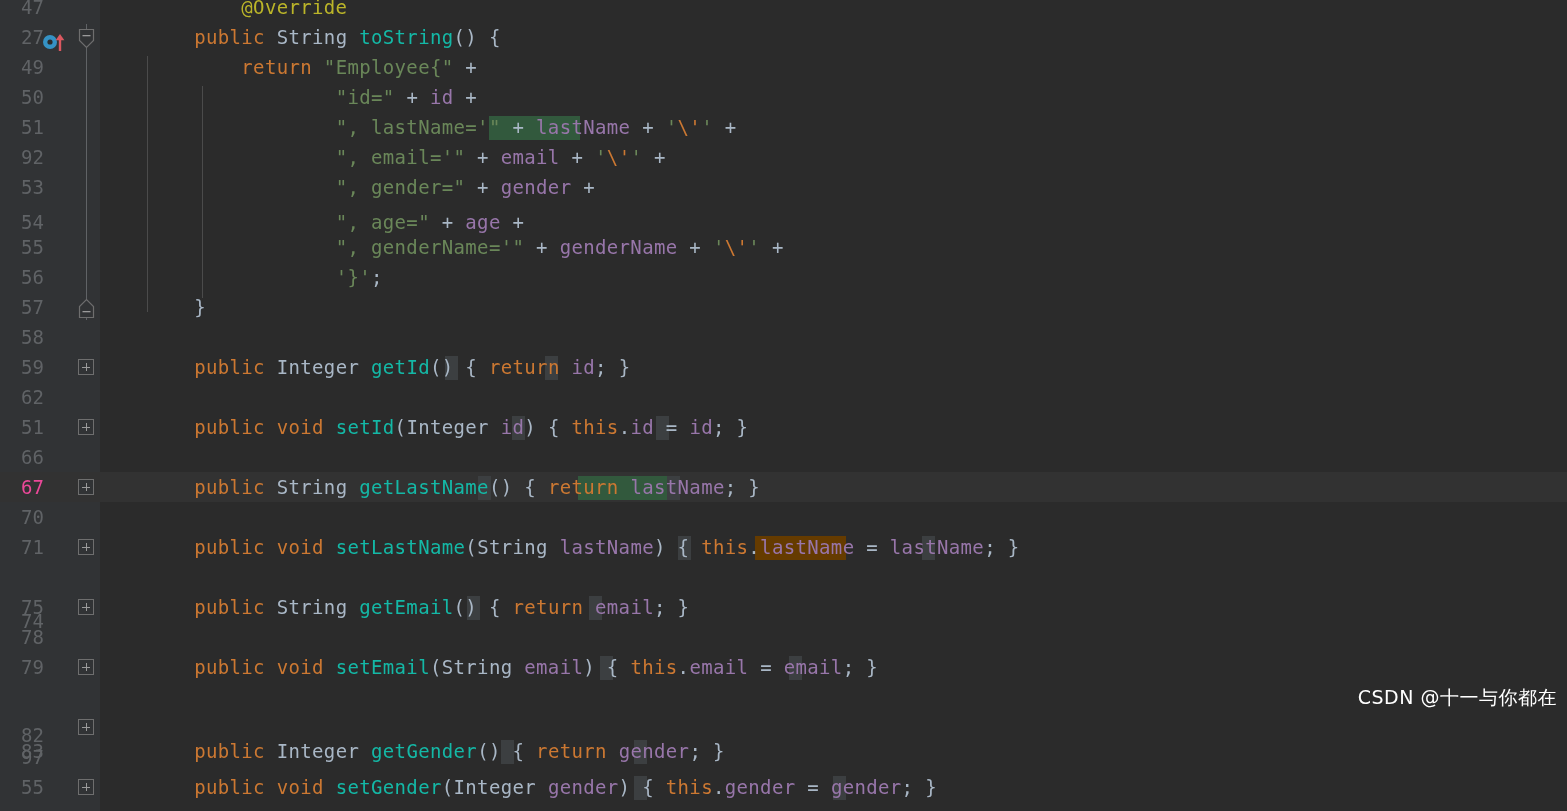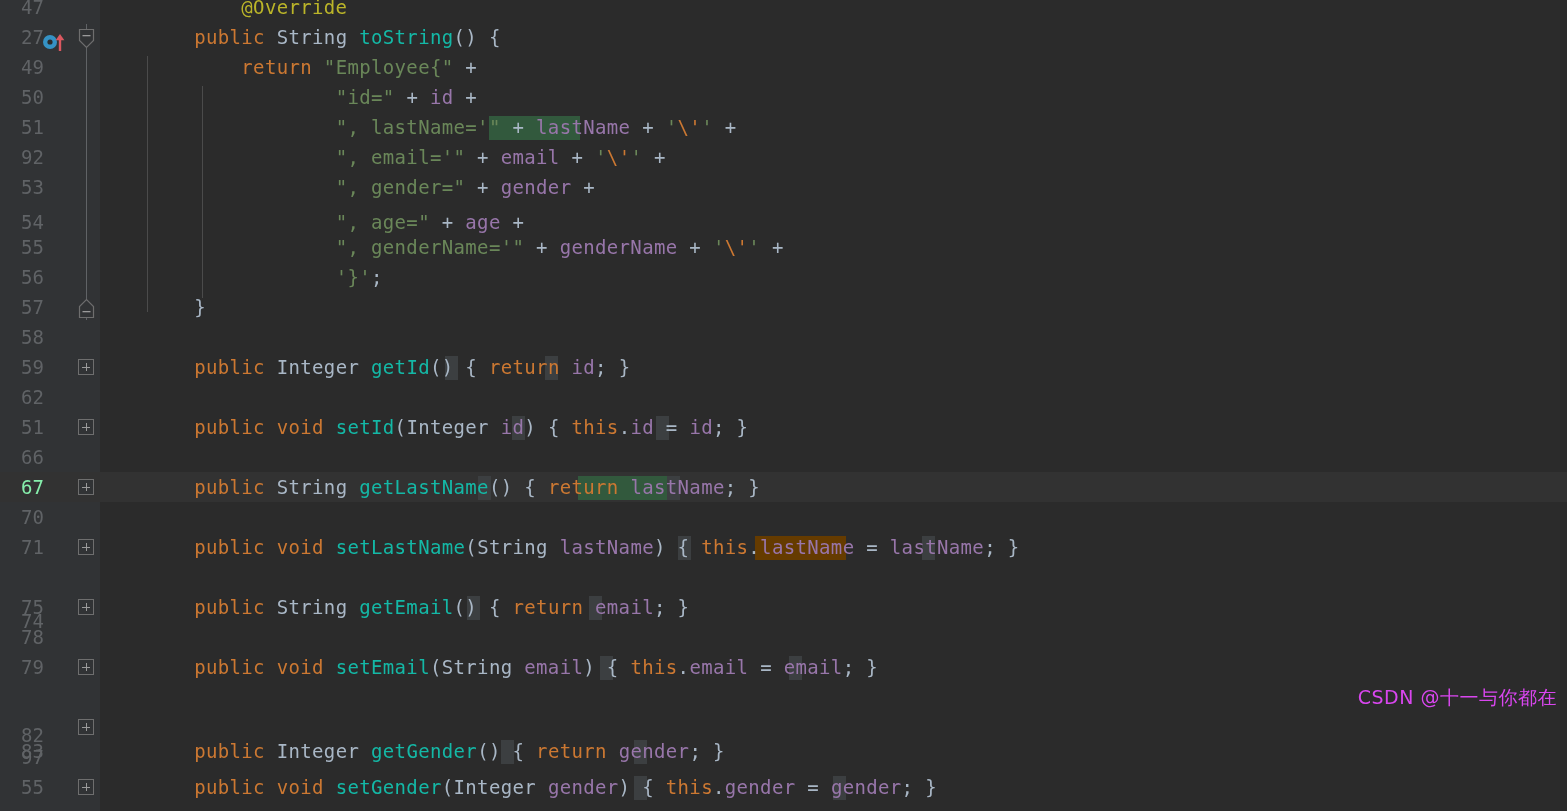--- a/index.html
+++ b/index.html
@@ -14,21 +14,21 @@
   .leftstrip{position:absolute;left:0;top:0;width:5px;height:811px;background:#313335;}
   .chmark{position:absolute;left:0;width:4px;background:#6E6E6E;opacity:.55;}
 
   
   .gutter{position:absolute;left:0;top:0;width:100px;height:811px;background:#313335;}
   .gutter-sep{position:absolute;left:99px;top:0;width:1px;height:811px;background:#313335;}
 
   
   .row{position:absolute;left:0;width:1567px;height:30px;line-height:30px;}
   .row.current{background:#323232;}
-  .row.current .ln{color:#86efac;}
+  .row.current .ln{color:#ec4899;}
 
   .ln{
     position:absolute;left:0;width:44px;text-align:right;
     font-size:19px;color:#606366;
     font-family:"DejaVu Sans Mono","Liberation Mono",monospace;
     letter-spacing:0px;
   }
 
   
   .code{
@@ -69,21 +69,21 @@
   .foldcap{position:absolute;width:17px;height:21px;}
   .foldcap svg{display:block;}
 
   
   .ovr{position:absolute;width:26px;height:22px;}
 
   
   .watermark{
     position:absolute;right:10px;bottom:6px;
     font-family:"DejaVu Sans","Liberation Sans",sans-serif;
-    font-size:19px;color:#d946ef;letter-spacing:.5px;
+    font-size:19px;color:#ffffff;letter-spacing:.5px;
   }
 </style>
 </head>
 <body>
 
 <div id="editor">
 
   <div class="leftstrip"></div>
   <div class="chmark" style="top:686px;height:16px;"></div>
   <div class="chmark" style="top:716px;height:8px;"></div>

